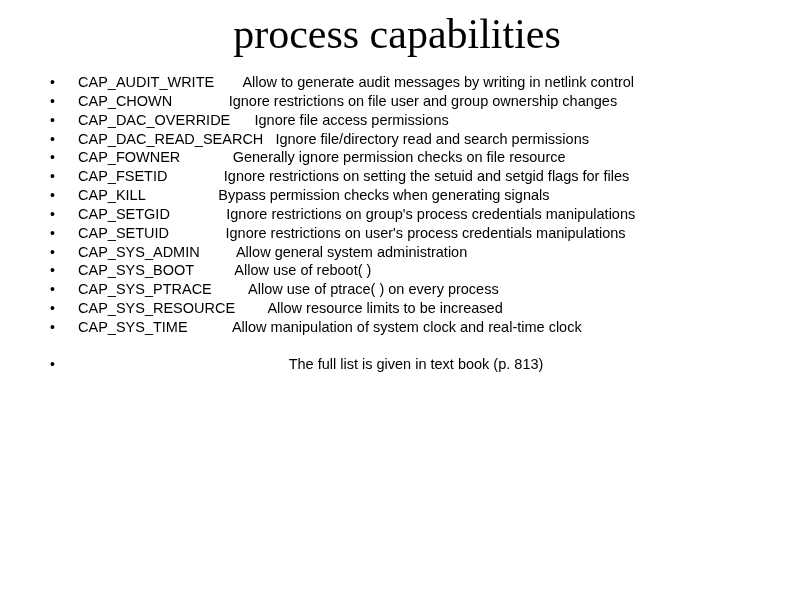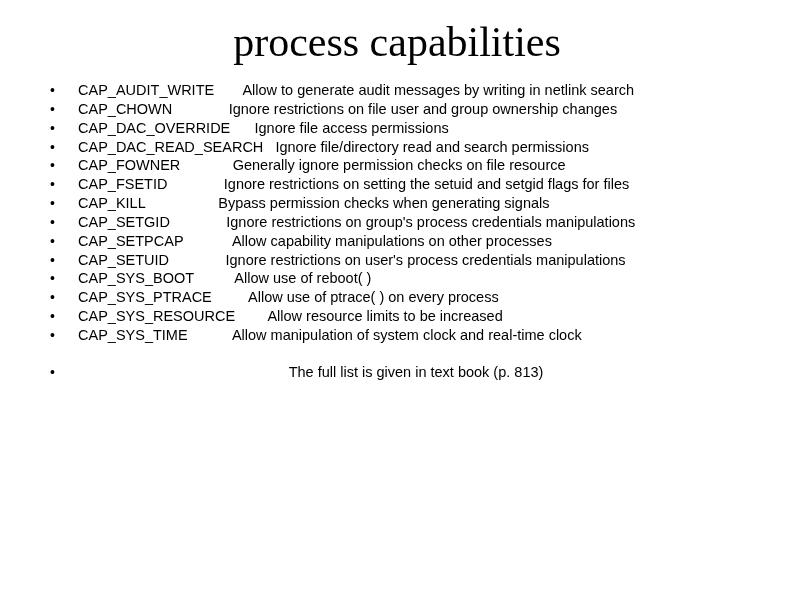--- a/index.html
+++ b/index.html
@@ -5,21 +5,21 @@
     body {
       margin: 0;
       padding: 0;
       width: 794px;
       height: 595px;
       background: #fff;
       font-family: Verdana, Geneva, sans-serif;
       color: #000;
     }
     .slide {
-      padding: 18px 40px;
+      padding: 10px 40px;
       box-sizing: border-box;
     }
     .title {
       font-size: 42px;
       font-weight: normal;
       text-align: center;
       margin: 0 0 15px 0;
       font-family: Georgia, 'Times New Roman', serif;
     }
     ul {
@@ -50,30 +50,30 @@
       margin-top: 18px;
       text-align: center;
     }
   </style>
 </head>
 <body>
 
 <div class="slide">
   <h1 class="title">process capabilities</h1>
   <ul id="cap-list">
-      <li><span class="cap-name"> CAP_AUDIT_WRITE</span>&nbsp;&nbsp;&nbsp;&nbsp;&nbsp;&nbsp;&nbsp;<span class="cap-desc">Allow to generate audit messages by writing in netlink search</span></li>
+      <li><span class="cap-name"> CAP_AUDIT_WRITE</span>&nbsp;&nbsp;&nbsp;&nbsp;&nbsp;&nbsp;&nbsp;<span class="cap-desc">Allow to generate audit messages by writing in netlink control</span></li>
       <li><span class="cap-name"> CAP_CHOWN</span>&nbsp;&nbsp;&nbsp;&nbsp;&nbsp;&nbsp;&nbsp;&nbsp;&nbsp;&nbsp;&nbsp;&nbsp;&nbsp;&nbsp;<span class="cap-desc">Ignore restrictions on file user and group ownership changes</span></li>
       <li><span class="cap-name"> CAP_DAC_OVERRIDE</span>&nbsp;&nbsp;&nbsp;&nbsp;&nbsp;&nbsp;<span class="cap-desc">Ignore file access permissions</span></li>
       <li><span class="cap-name"> CAP_DAC_READ_SEARCH</span>&nbsp;&nbsp;&nbsp;<span class="cap-desc">Ignore file/directory read and search permissions</span></li>
       <li><span class="cap-name"> CAP_FOWNER</span>&nbsp;&nbsp;&nbsp;&nbsp;&nbsp;&nbsp;&nbsp;&nbsp;&nbsp;&nbsp;&nbsp;&nbsp;&nbsp;<span class="cap-desc">Generally ignore permission checks on file resource</span></li>
       <li><span class="cap-name"> CAP_FSETID</span>&nbsp;&nbsp;&nbsp;&nbsp;&nbsp;&nbsp;&nbsp;&nbsp;&nbsp;&nbsp;&nbsp;&nbsp;&nbsp;&nbsp;<span class="cap-desc">Ignore restrictions on setting the setuid and setgid flags for files</span></li>
       <li><span class="cap-name"> CAP_KILL</span>&nbsp;&nbsp;&nbsp;&nbsp;&nbsp;&nbsp;&nbsp;&nbsp;&nbsp;&nbsp;&nbsp;&nbsp;&nbsp;&nbsp;&nbsp;&nbsp;&nbsp;&nbsp;<span class="cap-desc">Bypass permission checks when generating signals</span></li>
       <li><span class="cap-name"> CAP_SETGID</span>&nbsp;&nbsp;&nbsp;&nbsp;&nbsp;&nbsp;&nbsp;&nbsp;&nbsp;&nbsp;&nbsp;&nbsp;&nbsp;&nbsp;<span class="cap-desc">Ignore restrictions on group's process credentials manipulations</span></li>
-      <li><span class="cap-name"> CAP_SETPCAP</span>&nbsp;&nbsp;&nbsp;&nbsp;&nbsp;&nbsp;&nbsp;&nbsp;&nbsp;&nbsp;&nbsp;&nbsp;<span class="cap-desc">Allow capability manipulations on other processes</span></li>
       <li><span class="cap-name"> CAP_SETUID</span>&nbsp;&nbsp;&nbsp;&nbsp;&nbsp;&nbsp;&nbsp;&nbsp;&nbsp;&nbsp;&nbsp;&nbsp;&nbsp;&nbsp;<span class="cap-desc">Ignore restrictions on user's process credentials manipulations</span></li>
+      <li><span class="cap-name"> CAP_SYS_ADMIN</span>&nbsp;&nbsp;&nbsp;&nbsp;&nbsp;&nbsp;&nbsp;&nbsp;&nbsp;<span class="cap-desc">Allow general system administration</span></li>
       <li><span class="cap-name"> CAP_SYS_BOOT</span>&nbsp;&nbsp;&nbsp;&nbsp;&nbsp;&nbsp;&nbsp;&nbsp;&nbsp;&nbsp;<span class="cap-desc">Allow use of reboot( )</span></li>
       <li><span class="cap-name"> CAP_SYS_PTRACE</span>&nbsp;&nbsp;&nbsp;&nbsp;&nbsp;&nbsp;&nbsp;&nbsp;&nbsp;<span class="cap-desc">Allow use of ptrace( ) on every process</span></li>
       <li><span class="cap-name"> CAP_SYS_RESOURCE</span>&nbsp;&nbsp;&nbsp;&nbsp;&nbsp;&nbsp;&nbsp;&nbsp;<span class="cap-desc">Allow resource limits to be increased</span></li>
       <li><span class="cap-name"> CAP_SYS_TIME</span>&nbsp;&nbsp;&nbsp;&nbsp;&nbsp;&nbsp;&nbsp;&nbsp;&nbsp;&nbsp;&nbsp;<span class="cap-desc">Allow manipulation of system clock and real-time clock</span></li>
     </ul>
   <ul>
     <li class="footer-item">The full list is given in text book (p. 813)</li>
   </ul>
 </div>
 

